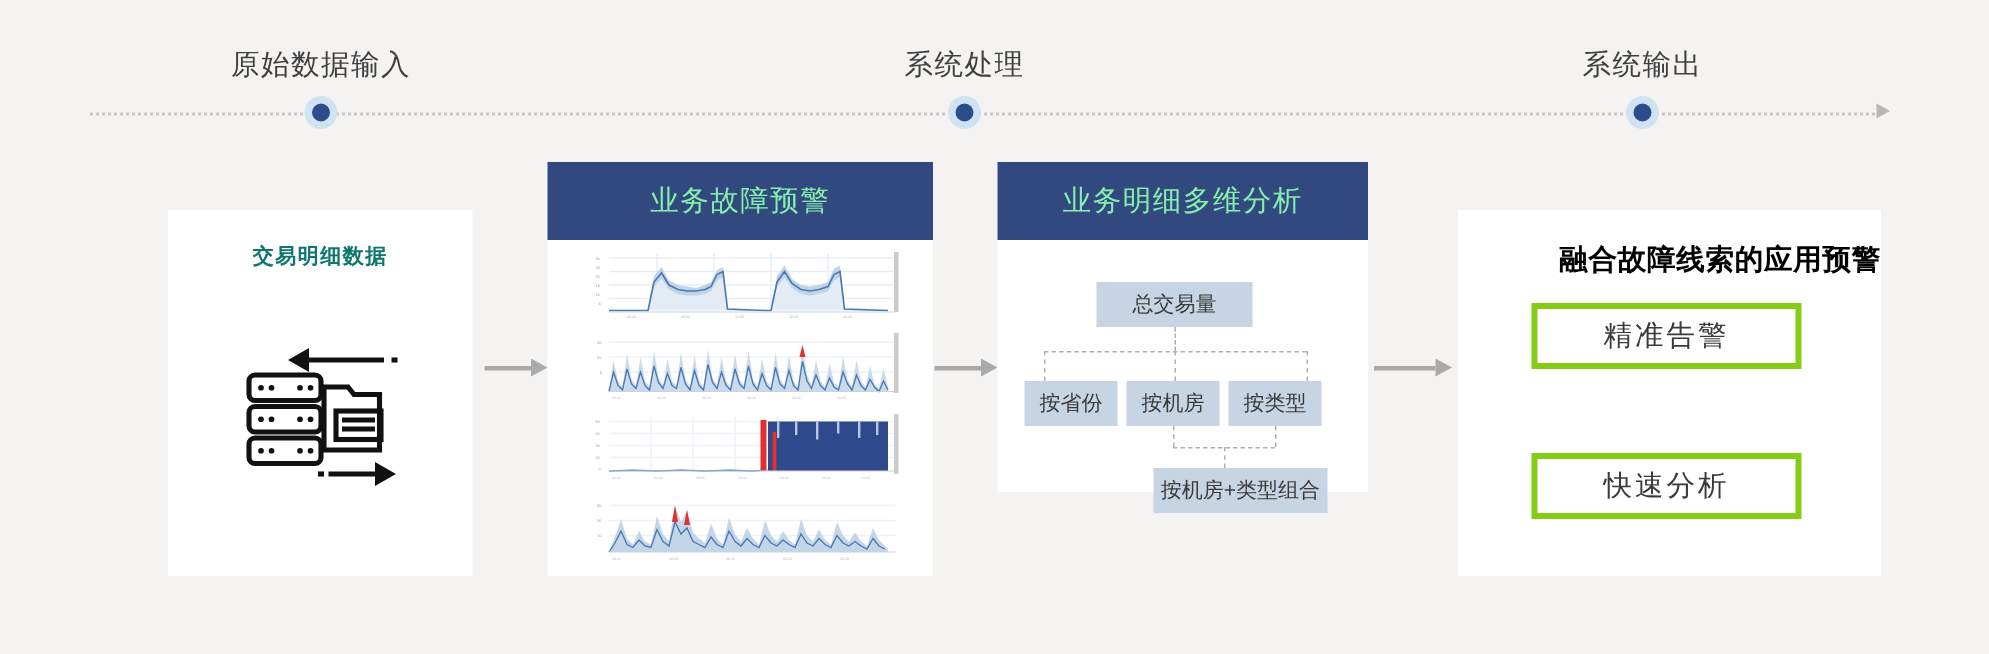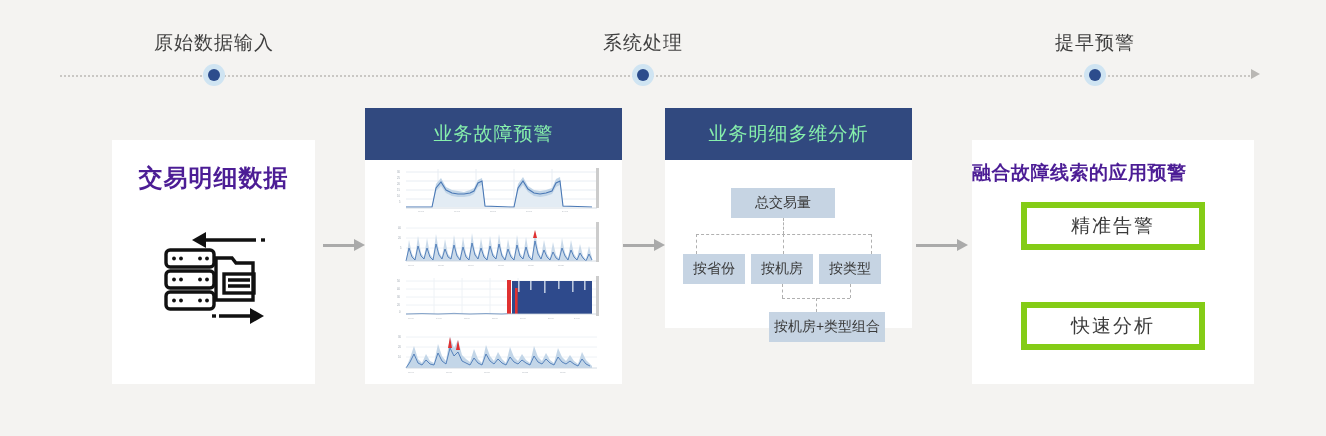--- a/index.html
+++ b/index.html
@@ -46,21 +46,21 @@
   .flow-arrow .shaft{height:3px;background:#aaaaaa;flex:1;}
   .flow-arrow .head{
     width:0;height:0;border-left:11px solid #aaaaaa;
     border-top:6px solid transparent;border-bottom:6px solid transparent;
   }
 
   
   #card-source{left:92px;top:140px;width:203px;height:244px;}
   .src-title{
     position:absolute;top:22px;left:0;right:0;text-align:center;
-    font-size:24px;font-weight:bold;color:#4c1d95;letter-spacing:1px;
+    font-size:14px;font-weight:bold;color:#0f766e;letter-spacing:1px;
   }
   .src-icon{position:absolute;left:50%;top:88px;transform:translateX(-50%);}
 
   
   #card-charts{left:345px;top:108px;width:257px;height:276px;}
   #card-charts .card-header{height:52px;}
   .charts-body{position:absolute;top:52px;left:0;right:0;bottom:0;padding:8px 0 0 0;}
   .chartrow{position:absolute;left:27px;width:205px;height:48px;}
   .chartrow svg{display:block;}
   .chart-scroll{
@@ -74,26 +74,26 @@
   .tnode{
     position:absolute;background:#c6d4e3;color:#3a3a3a;
     font-size:14px;display:flex;align-items:center;justify-content:center;
     white-space:nowrap;
   }
   .tline{position:absolute;border-color:#b0b0b0;}
 
   
   #card-output{left:952px;top:140px;width:282px;height:244px;}
   .out-title{
-    position:absolute;top:20px;left:0;right:0;text-align:left;
-    font-size:19px;font-weight:bold;color:#4c1d95;letter-spacing:.5px;
+    position:absolute;top:20px;left:0;right:0;text-align:right;
+    font-size:19px;font-weight:bold;color:#000000;letter-spacing:.5px;
   }
   .out-box{
     position:absolute;left:49px;width:172px;height:36px;
-    border:6px solid #84cc16;background:#ffffff;
+    border:4px solid #84cc16;background:#ffffff;
     font-size:19px;color:#3a3a3a;
     display:flex;align-items:center;justify-content:center;letter-spacing:2px;
   }
 </style>
 </head>
 <body>
 
 <div class="stage">
 
   <div>
@@ -103,21 +103,21 @@
     <div class="timeline-label" style="left:194px">原始数据输入</div>
     <div class="tl-dot" style="left:194px">
         <i></i>
       </div>
 
     <div class="timeline-label" style="left:623px">系统处理</div>
     <div class="tl-dot" style="left:623px">
         <i></i>
       </div>
 
-    <div class="timeline-label" style="left:1075px">提早预警</div>
+    <div class="timeline-label" style="left:1075px">系统输出</div>
     <div class="tl-dot" style="left:1075px">
         <i></i>
       </div>
   </div>
 
   <div class="card" id="card-source">
     <div class="src-title">交易明细数据</div>
     <div class="src-icon">
       <svg width="104" height="96" viewBox="0 0 104 96" fill="none" stroke="#111111" stroke-width="3.4">
 

